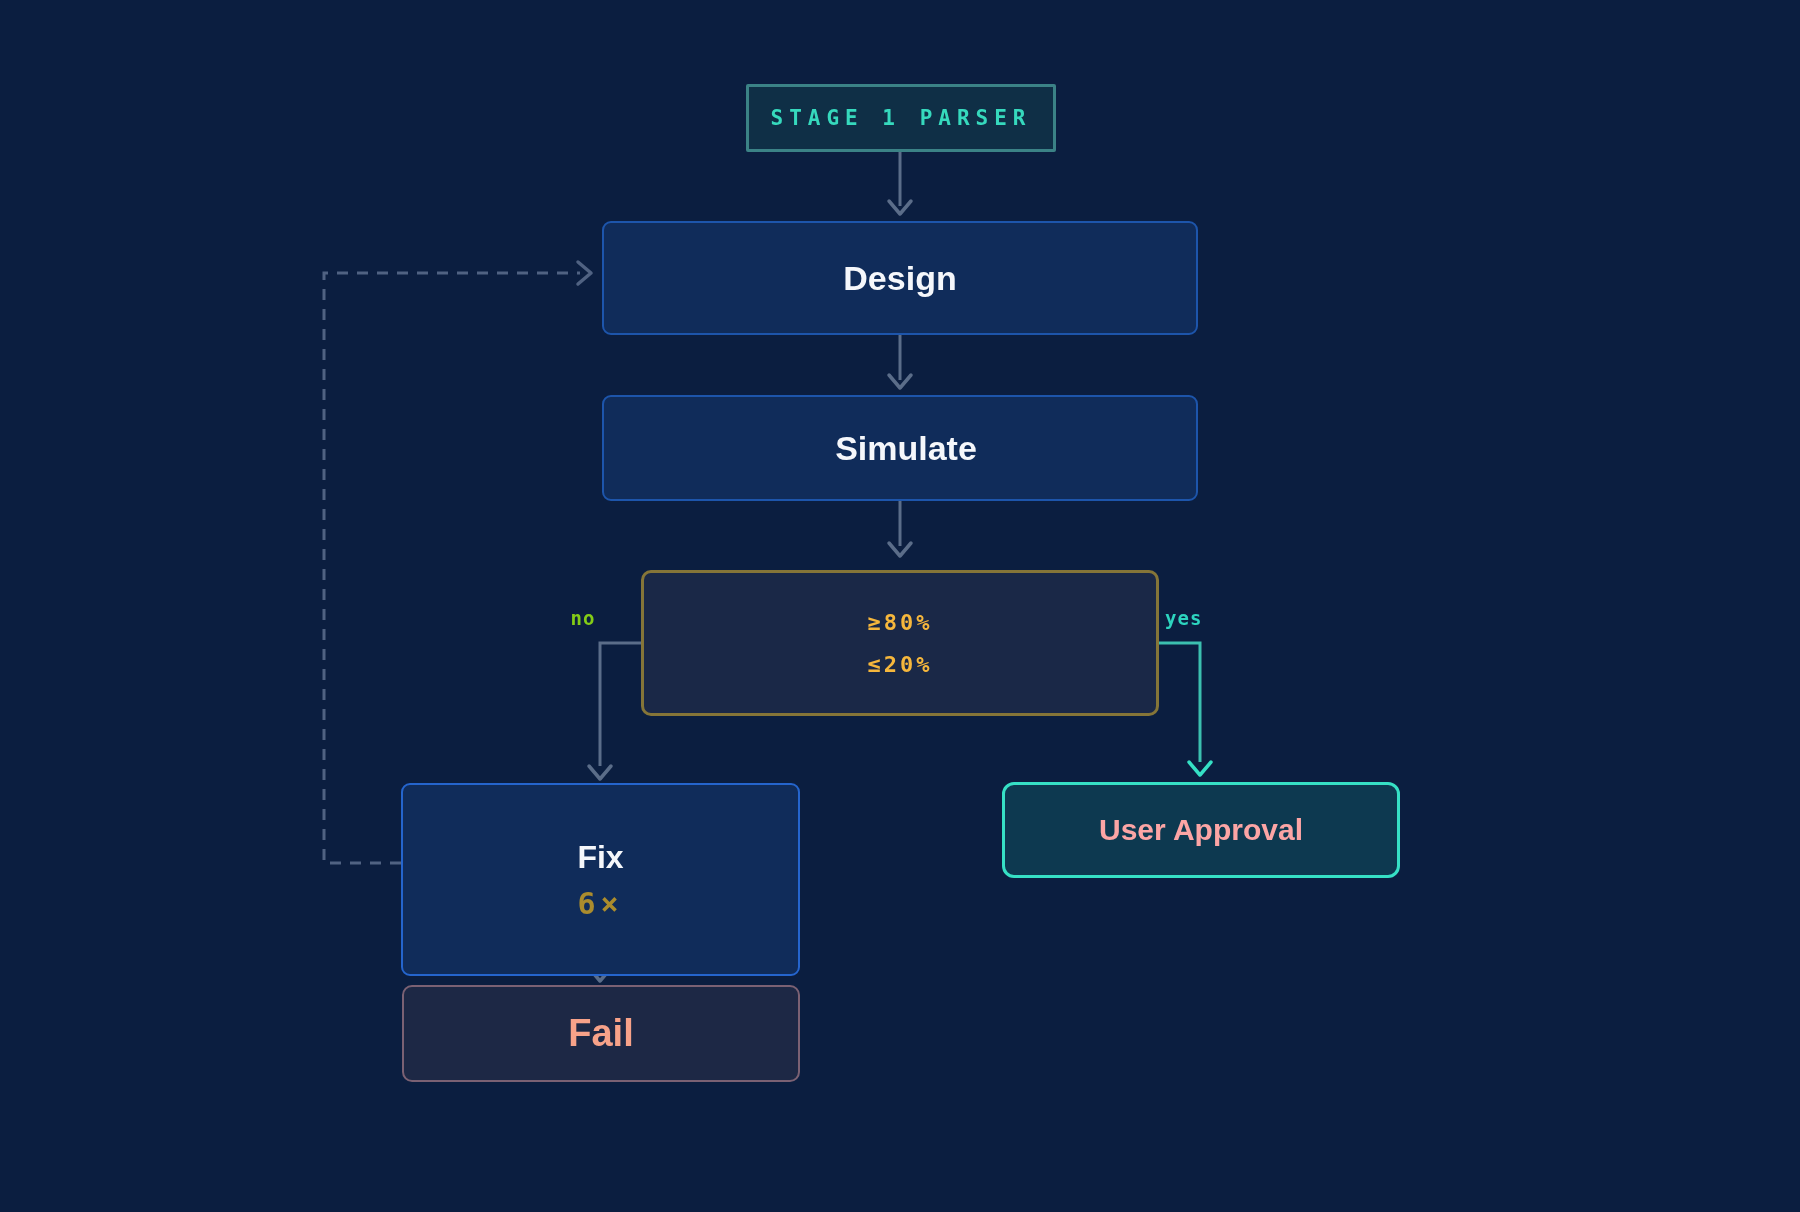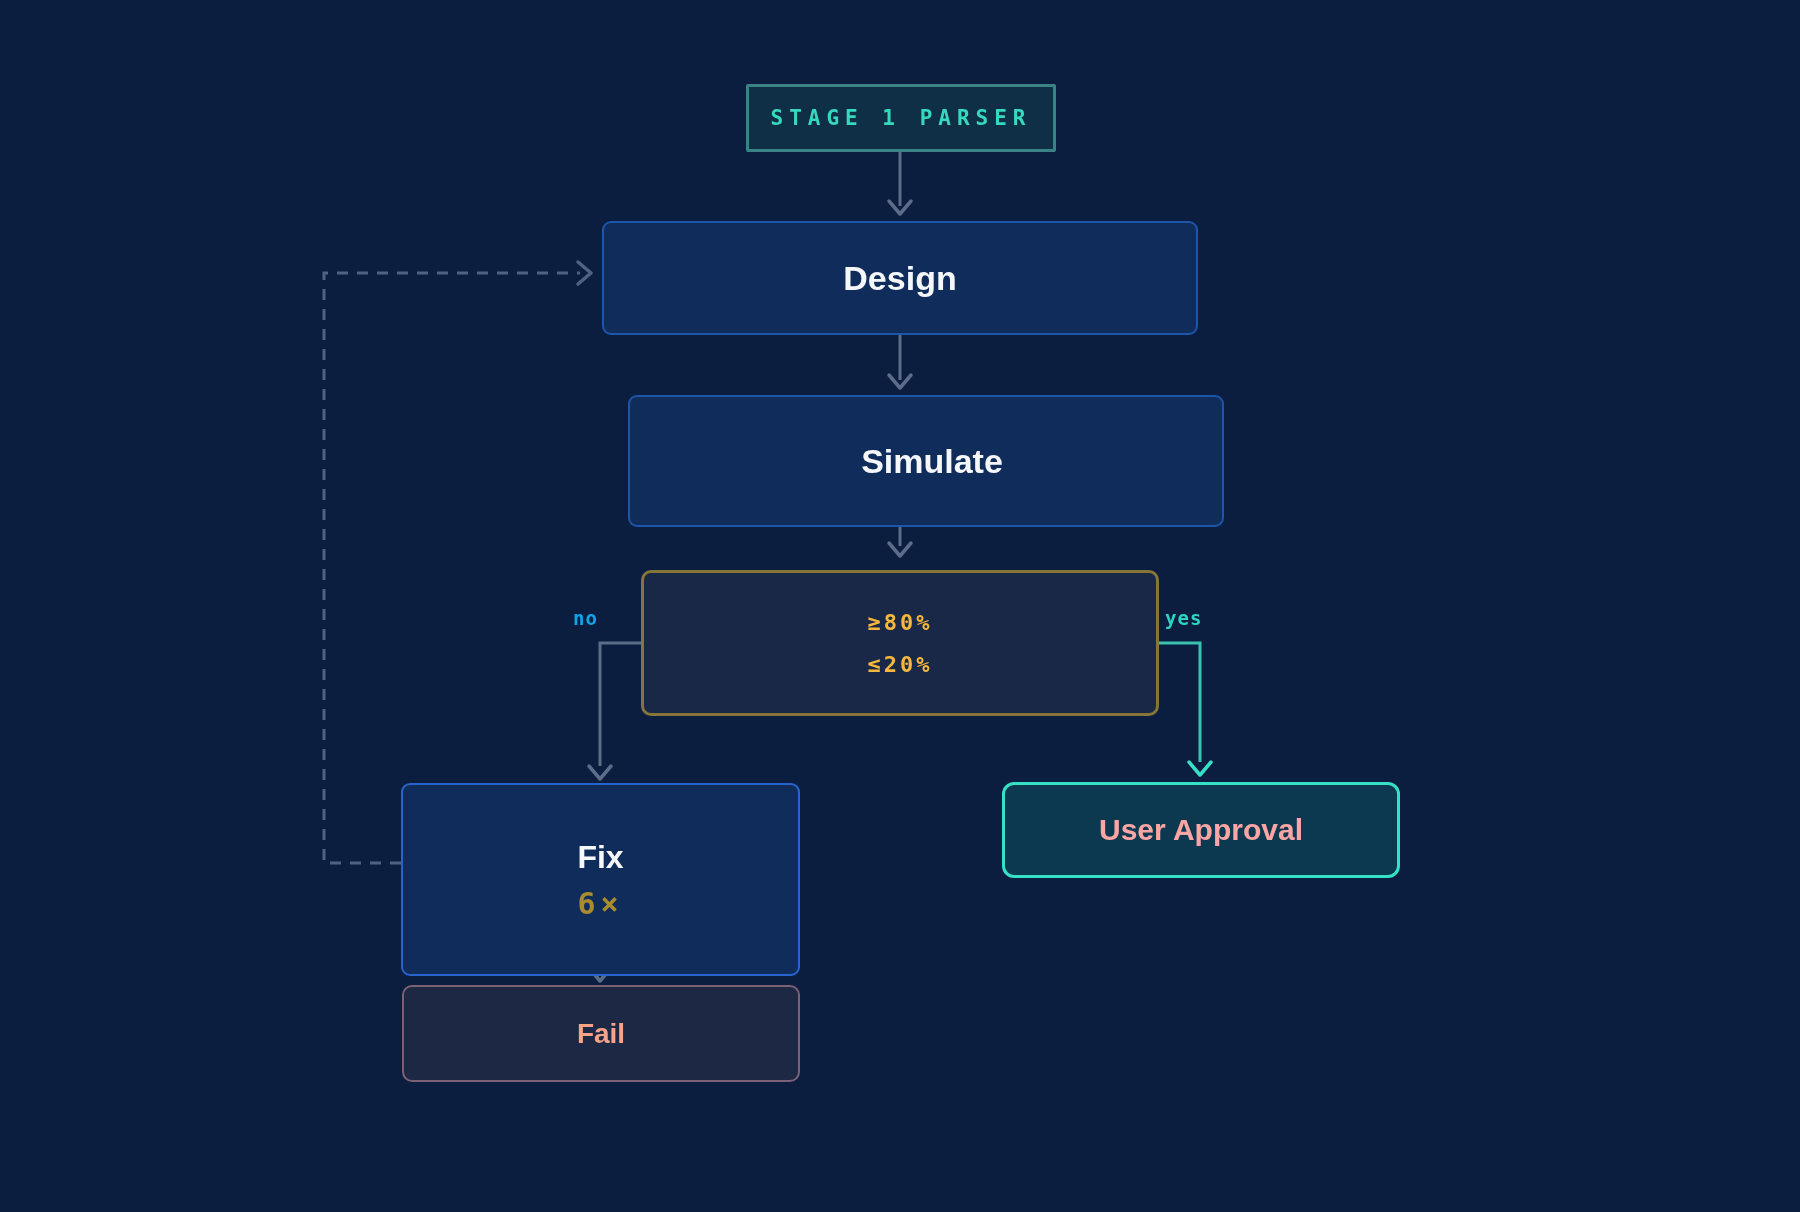--- a/index.html
+++ b/index.html
@@ -50,21 +50,21 @@
   }
   .node-blue {
     background: #102c5a;
     border: 2.5px solid #1d55ab;
     border-radius: 9px;
     color: #f5f7fb;
     font-weight: bold;
     font-size: 34px;
   }
   .node-design   { left: 602px; top: 221px; width: 596px; height: 114px; }
-  .node-simulate { left: 628px; top: 395px; width: 596px; height: 132px; padding-left: 12px; }
+  .node-simulate { left: 602px; top: 395px; width: 596px; height: 106px; padding-left: 12px; }
   .node-decision {
     left: 641px; top: 570px; width: 518px; height: 146px;
     background: #1a2847;
     border: 3px solid #857538;
     border-radius: 10px;
     color: #f6b73c;
     font-family: "DejaVu Sans Mono", monospace;
     font-weight: bold;
     font-size: 22px;
     letter-spacing: 3px;
@@ -83,39 +83,39 @@
     letter-spacing: 5px;
     color: #ab8c2d;
   }
   .node-fail {
     left: 402px; top: 985px; width: 398px; height: 97px;
     background: #1d2845;
     border: 2.5px solid #7b6173;
     border-radius: 10px;
     color: #f7a289;
     font-weight: bold;
-    font-size: 28px;
+    font-size: 38px;
   }
   .node-approval {
     left: 1002px; top: 782px; width: 398px; height: 96px;
     background: #0d3950;
     border: 3px solid #36e0c5;
     border-radius: 12px;
     color: #fca5a5;
     font-weight: bold;
     font-size: 30px;
   }
   .edge-label {
     position: absolute;
     font-family: "DejaVu Sans Mono", monospace;
     font-weight: bold;
     font-size: 19px;
     letter-spacing: 1px;
   }
-  .label-no  { left: 573px; top: 607px; width: 62px; text-align: left; color: #0ea5e9; }
+  .label-no  { left: 552px; top: 607px; width: 62px; text-align: center; color: #84cc16; }
   .label-yes { left: 1165px; top: 607px; width: 70px; text-align: left; color: #2dd4bf; }
 </style>
 </head>
 <body>
 
 <div class="canvas">
 
   <svg class="edges" viewBox="0 0 1800 1212" xmlns="http://www.w3.org/2000/svg">
 
     <path class="edge" d="M900,152 L900,206"></path>

